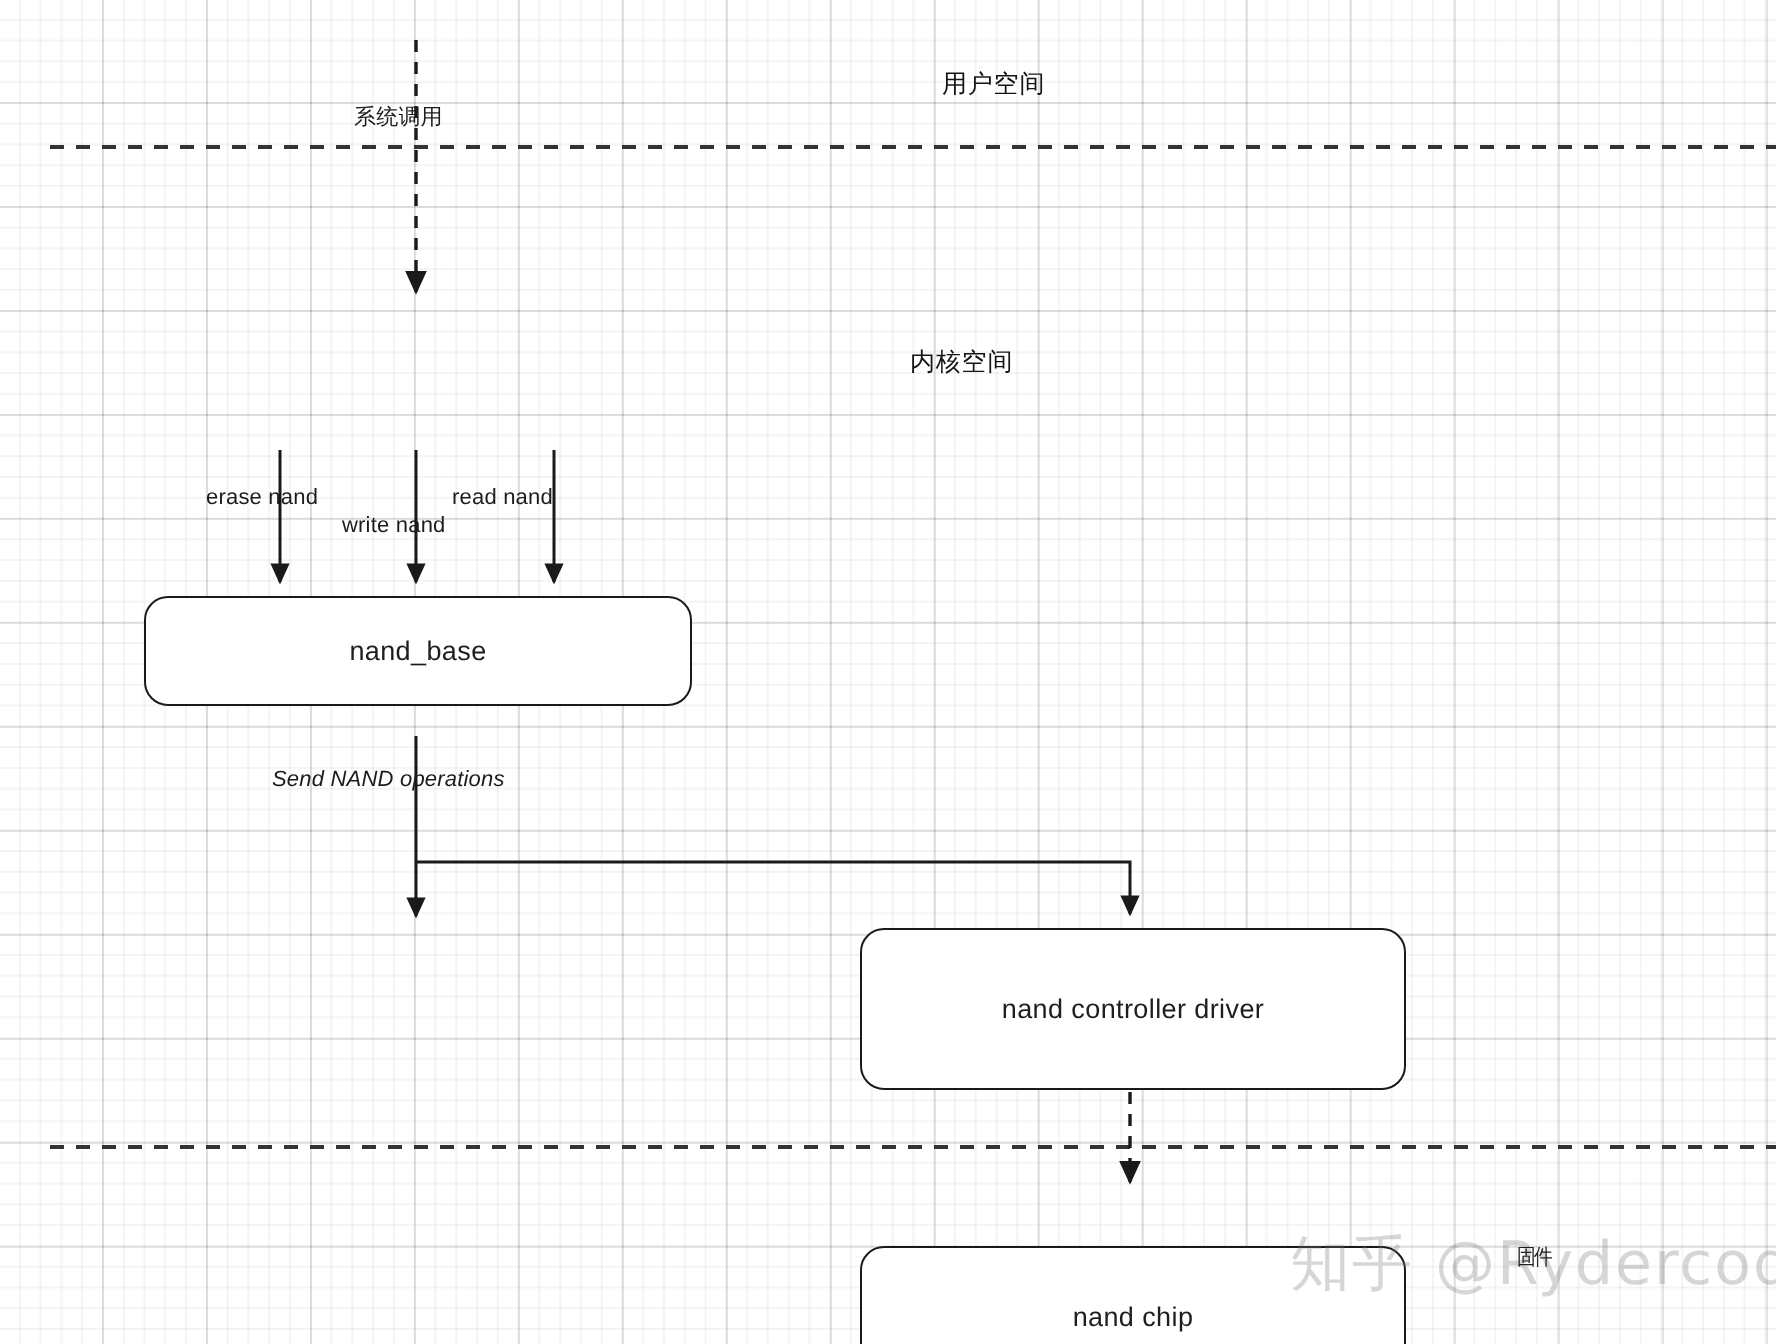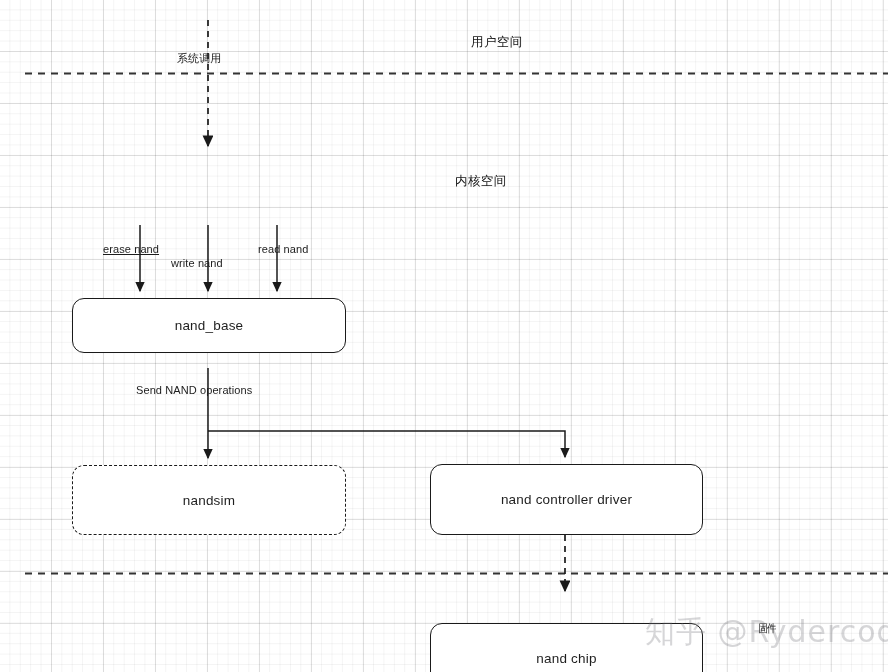--- a/index.html
+++ b/index.html
@@ -88,29 +88,29 @@
     color: #222;
     white-space: nowrap;
     letter-spacing: -1px;
     transform: scaleX(0.85);
   }
 
   
   #node-mtd        { left: 72px;  top: 153px; width: 274px; height: 72px; }
   #node-nandbase   { left: 72px;  top: 298px; width: 274px; height: 55px; }
   #node-nandsim    { left: 72px;  top: 465px; width: 274px; height: 70px; }
-  #node-controller { left: 430px; top: 464px; width: 273px; height: 71px; text-align: center; }
+  #node-controller { left: 430px; top: 464px; width: 273px; height: 81px; text-align: center; }
   #node-nandchip   { left: 430px; top: 623px; width: 273px; height: 70px; }
 
   
   #lbl-syscall   { left: 177px; top: 51px; }
-  #lbl-erase     { left: 103px; top: 243px; text-decoration: underline; }
+  #lbl-erase     { left: 103px; top: 243px; }
   #lbl-write     { left: 171px; top: 257px; }
-  #lbl-read      { left: 258px; top: 243px; }
-  #lbl-sendnand  { left: 136px; top: 384px; }
+  #lbl-read      { left: 226px; top: 243px; }
+  #lbl-sendnand  { left: 136px; top: 384px; font-style: italic; }
 
   #lbl-userspace   { left: 455px; top: 34px; margin-left: 16px; }
   #lbl-kernelspace { left: 455px; top: 141px; margin-top: 32px; }
 </style>
 </head>
 <body>
 
 <div id="canvas">
 
   <svg class="svg-layer" viewBox="0 0 888 672" xmlns="http://www.w3.org/2000/svg">
@@ -135,23 +135,20 @@
     <polyline points="208,431 565,431 565,457" fill="none" stroke="#1a1a1a" stroke-width="1.5" marker-end="url(#arrow)"></polyline>
 
     <line x1="565" y1="535" x2="565" y2="591" stroke="#1a1a1a" stroke-width="1.7" stroke-dasharray="6 5" marker-end="url(#arrow)"></line>
   </svg>
 
 
   <div class="node" id="node-nandbase">
     <span>nand_base</span>
   </div>
 
-  <div class="node dashed" id="node-nandsim">
-    <span>nandsim</span>
-  </div>
 
   <div class="node" id="node-controller">
     <span>nand controller driver</span>
   </div>
 
   <div class="node" id="node-nandchip">
     <span>nand chip</span>
   </div>
 
   <div class="edge-label" id="lbl-syscall">系统调用</div>

